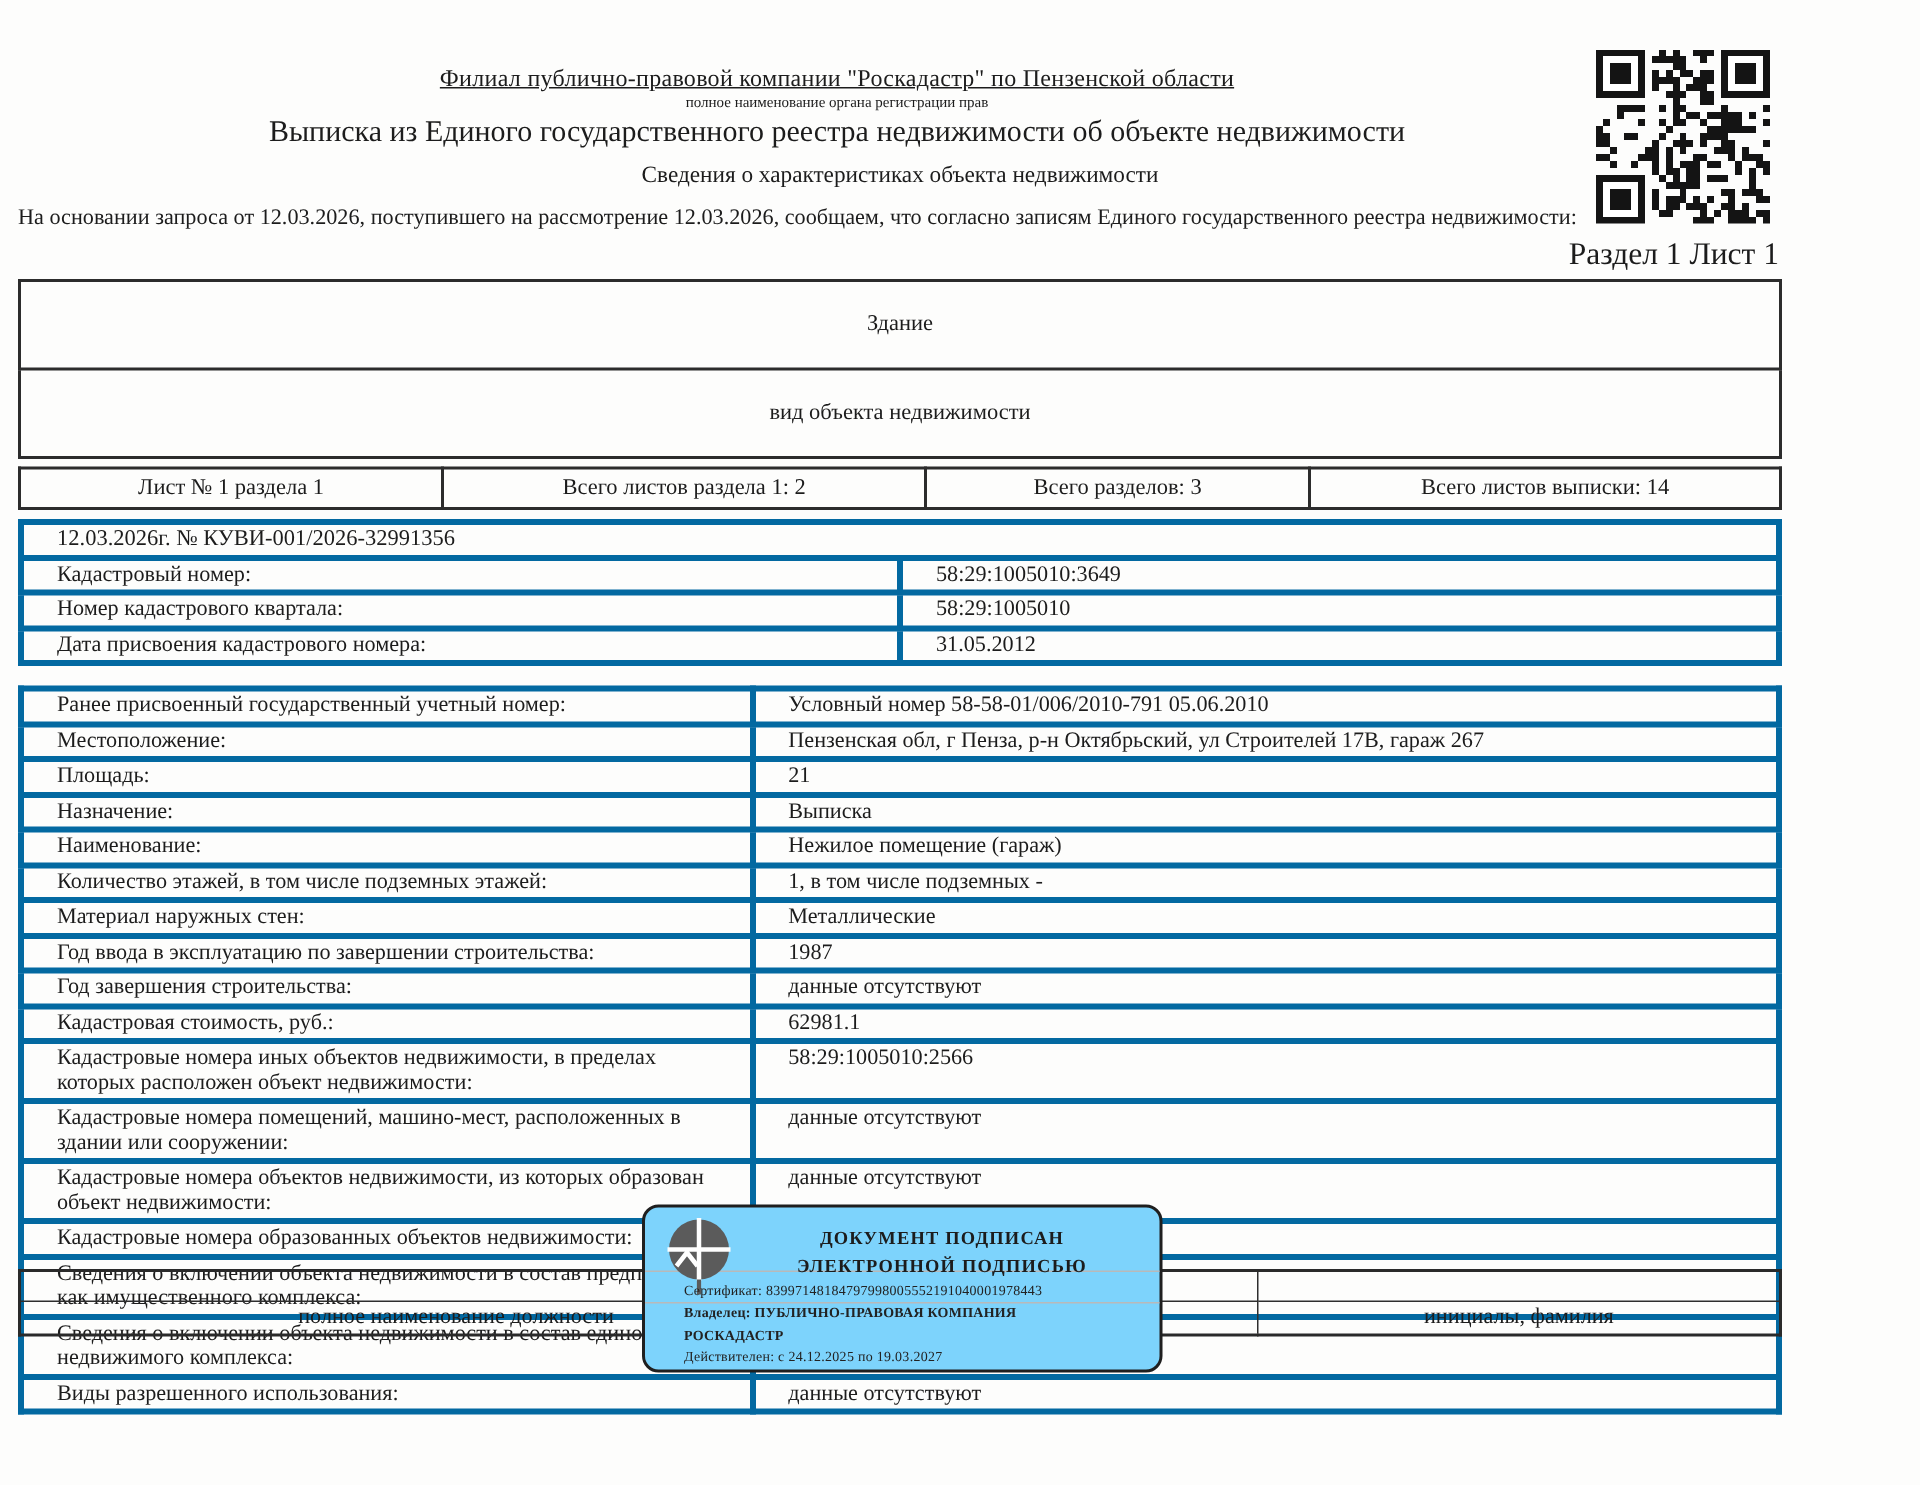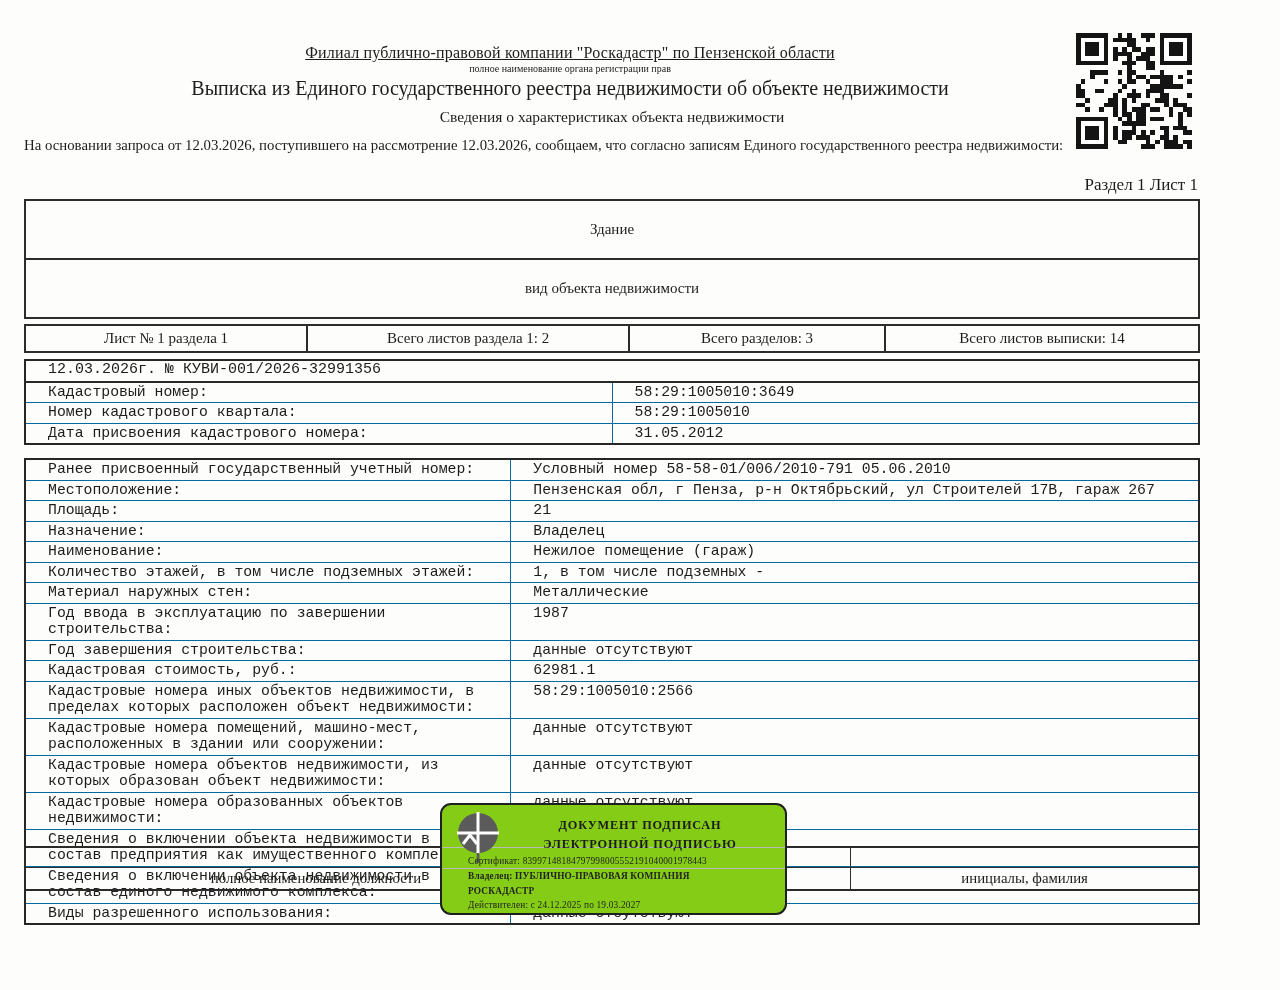--- a/index.html
+++ b/index.html
@@ -4,60 +4,60 @@
 <style>
   html,body{margin:0;padding:0;}
   body{
     width:1280px;height:990px;
     background:#fdfdfc;
     font-family:"Liberation Serif","DejaVu Serif",serif;
     color:#1c1c1c;
     position:relative;
     overflow:hidden;
   }
-  .page{position:absolute;left:12px;top:0;width:1164px;height:990px;}
+  .page{position:absolute;left:0;top:0;width:1164px;height:990px;}
   .content{position:absolute;left:12px;top:0;width:1176px;}
 
   
   .head-center{width:1092px;text-align:center;}
   .org-name{margin-top:44px;font-size:16px;text-decoration:underline;letter-spacing:.2px;}
   .org-caption{font-size:10px;margin-top:1px;}
   .doc-title{font-size:20px;margin-top:3px;}
   .section-title{font-size:15.5px;text-align:center;margin-top:8px;}
   .request-line{font-size:14.8px;margin-top:11px;text-align:left;}
-  .section-sheet{font-size:17px;text-align:right;margin-top:21px;padding-right:2px;}
+  .section-sheet{font-size:21px;text-align:right;margin-top:3px;padding-right:2px;}
 
   
   .qr{position:absolute;left:1064px;top:33px;width:116px;height:116px;}
 
   
   table{width:100%;border-collapse:collapse;table-layout:fixed;}
   .t-kind{margin-top:4px;border:2px solid #262626;}
   .t-kind td{border:2px solid #2c2c2c;text-align:center;font-size:15px;height:23px;padding:17px 4px;}
   .t-sheet{margin-top:5px;border:2px solid #262626;}
   .t-sheet td{border:2px solid #2c2c2c;text-align:center;font-size:15px;height:23px;padding:1px 4px;}
   .t-kv{margin-top:6px;border:2px solid #262626;font-size:14.8px;}
-  .t-kv td{border:1px solid #0369a1;padding:1px 22px 2px;line-height:16.5px;vertical-align:top;font-family:Liberation Mono, monospace;}
+  .t-kv td{border:4px solid #0369a1;padding:1px 22px 2px;line-height:16.5px;vertical-align:top;}
   .t-kv .col-label{width:37.5%;}
   .doc-num{font-size:15px;border-bottom:2px solid #2a2a2a !important;}
   .t-details{margin-top:13px;}
 
   
   .t-sign{position:absolute;left:12px;top:846px;width:1176px;border:2px solid #2a2a2a;z-index:1;}
   .t-sign td{border:1px solid #2e2e2e;font-size:14.8px;padding:0 20px;vertical-align:middle;}
   .t-sign .r-empty td{height:19px;}
   .t-sign .r-label td{height:21px;}
   .t-sign .col-left{width:66.8%;}
   .sign-left-label{width:540px;text-align:center;}
   .sign-right-label{text-align:center;}
 
   
   .stamp{
     position:absolute;left:428px;top:803px;width:347px;height:112px;
-    background:#84cc16;border:2px solid #1f1f1f;border-radius:11px;
+    background:#7dd3fc;border:2px solid #1f1f1f;border-radius:11px;
     z-index:5;box-sizing:border-box;
   }
   .stamp .bleed{position:absolute;left:0;right:0;height:1px;background:#b9b9b9;z-index:0;}
   .stamp-emblem{position:absolute;left:12px;top:4px;z-index:1;}
   .stamp-title{position:absolute;left:78px;top:11px;width:240px;text-align:center;
     font-size:12.3px;font-weight:bold;letter-spacing:.8px;line-height:19px;z-index:2;}
   .stamp-small{position:absolute;left:26px;font-size:9.3px;letter-spacing:.2px;z-index:2;
     font-weight:bold;color:#222;background:transparent;}
   .s-cert{top:51px;font-weight:normal;}
   .s-owner{top:66px;}
@@ -336,21 +336,21 @@
       <tr>
         <td class="col-label">Местоположение:</td>
         <td>Пензенская обл, г Пенза, р-н Октябрьский, ул Строителей 17В, гараж 267</td>
       </tr>
       <tr>
         <td class="col-label">Площадь:</td>
         <td>21</td>
       </tr>
       <tr>
         <td class="col-label">Назначение:</td>
-        <td>Владелец</td>
+        <td>Выписка</td>
       </tr>
       <tr>
         <td class="col-label">Наименование:</td>
         <td>Нежилое помещение (гараж)</td>
       </tr>
       <tr>
         <td class="col-label">Количество этажей, в том числе подземных этажей:</td>
         <td>1, в том числе подземных -</td>
       </tr>
       <tr>

